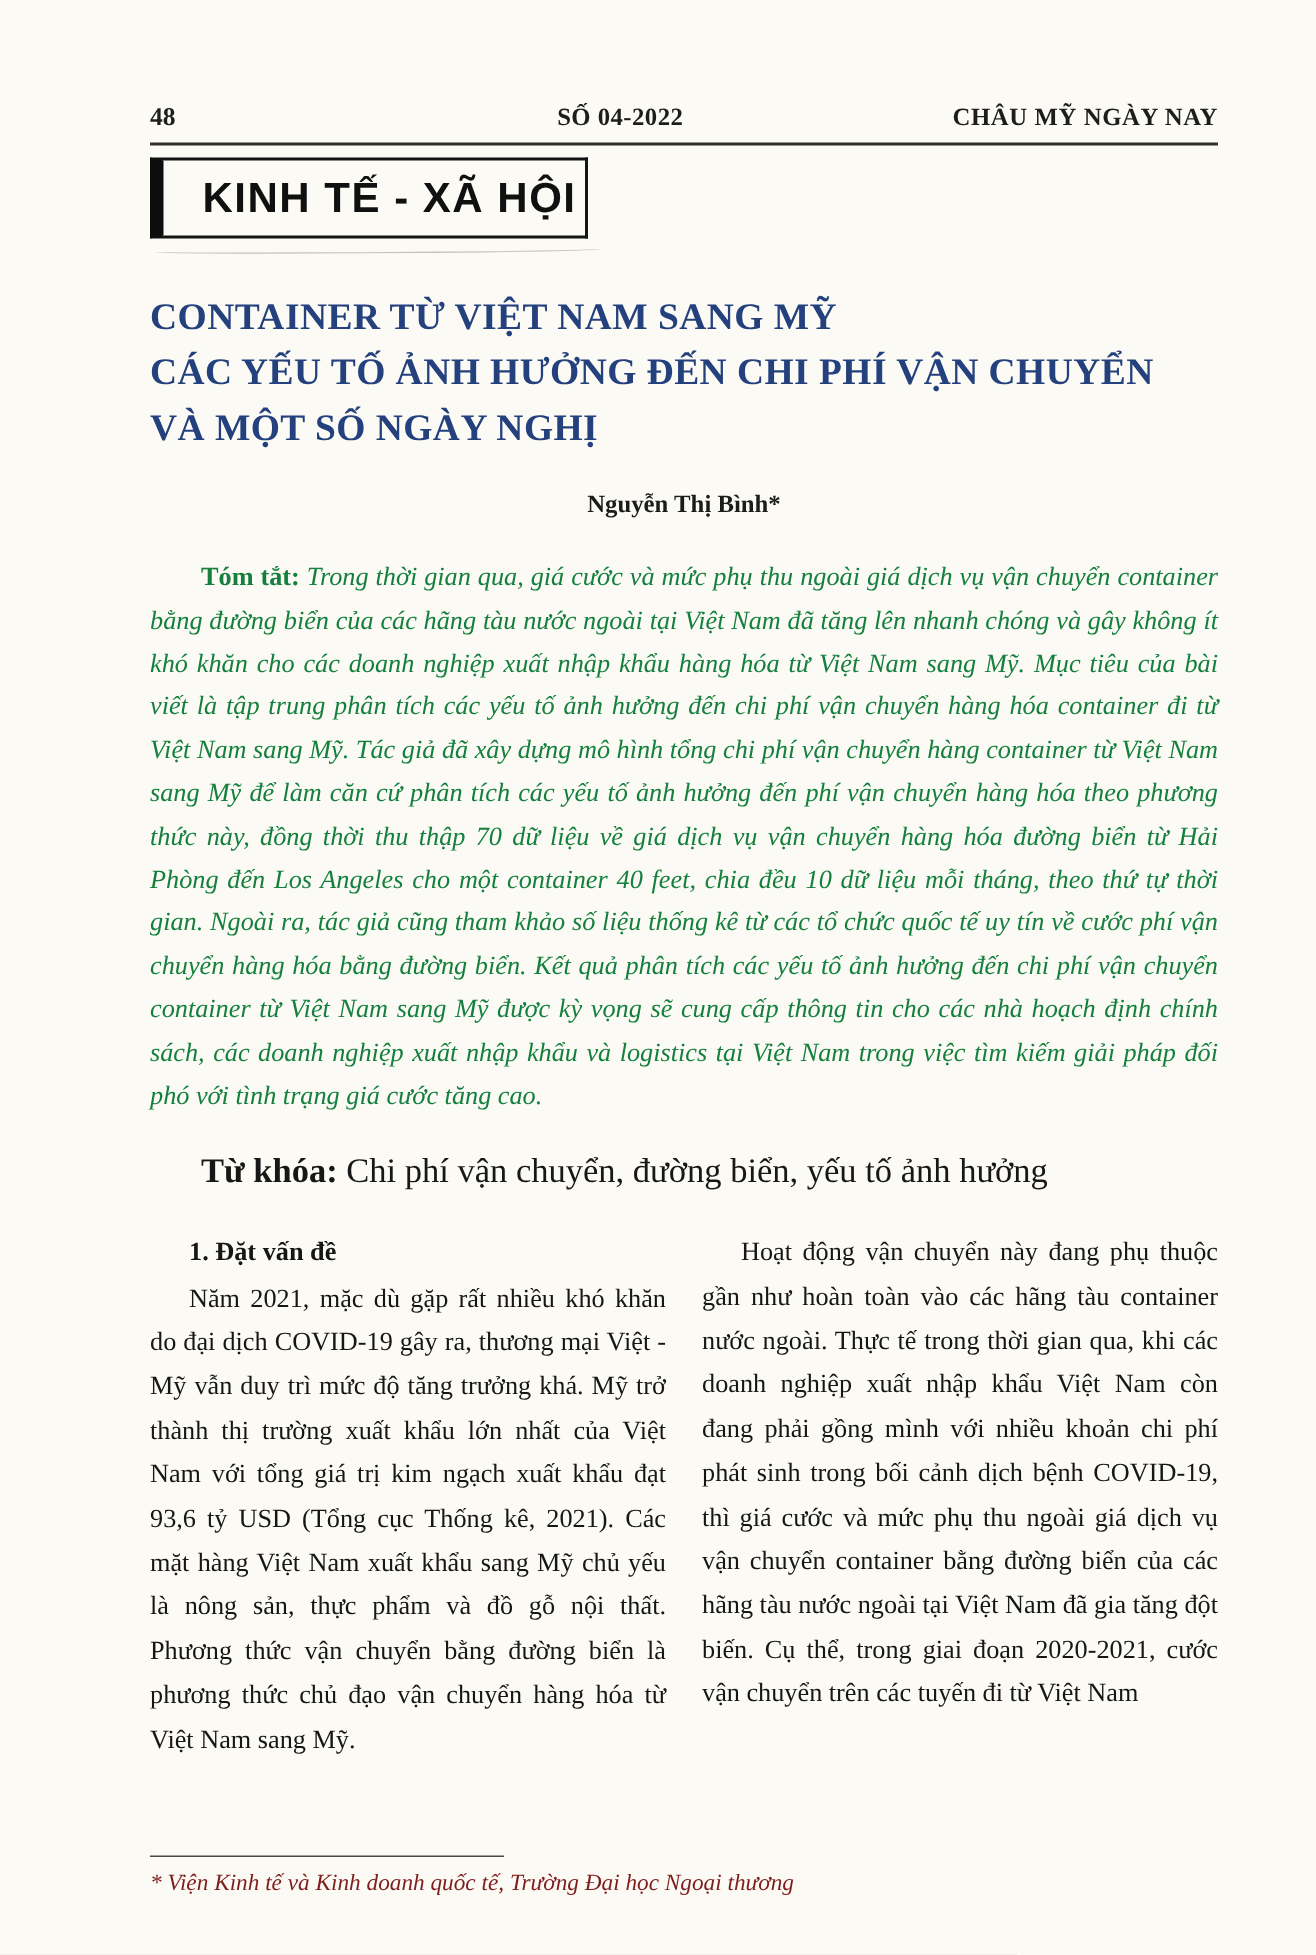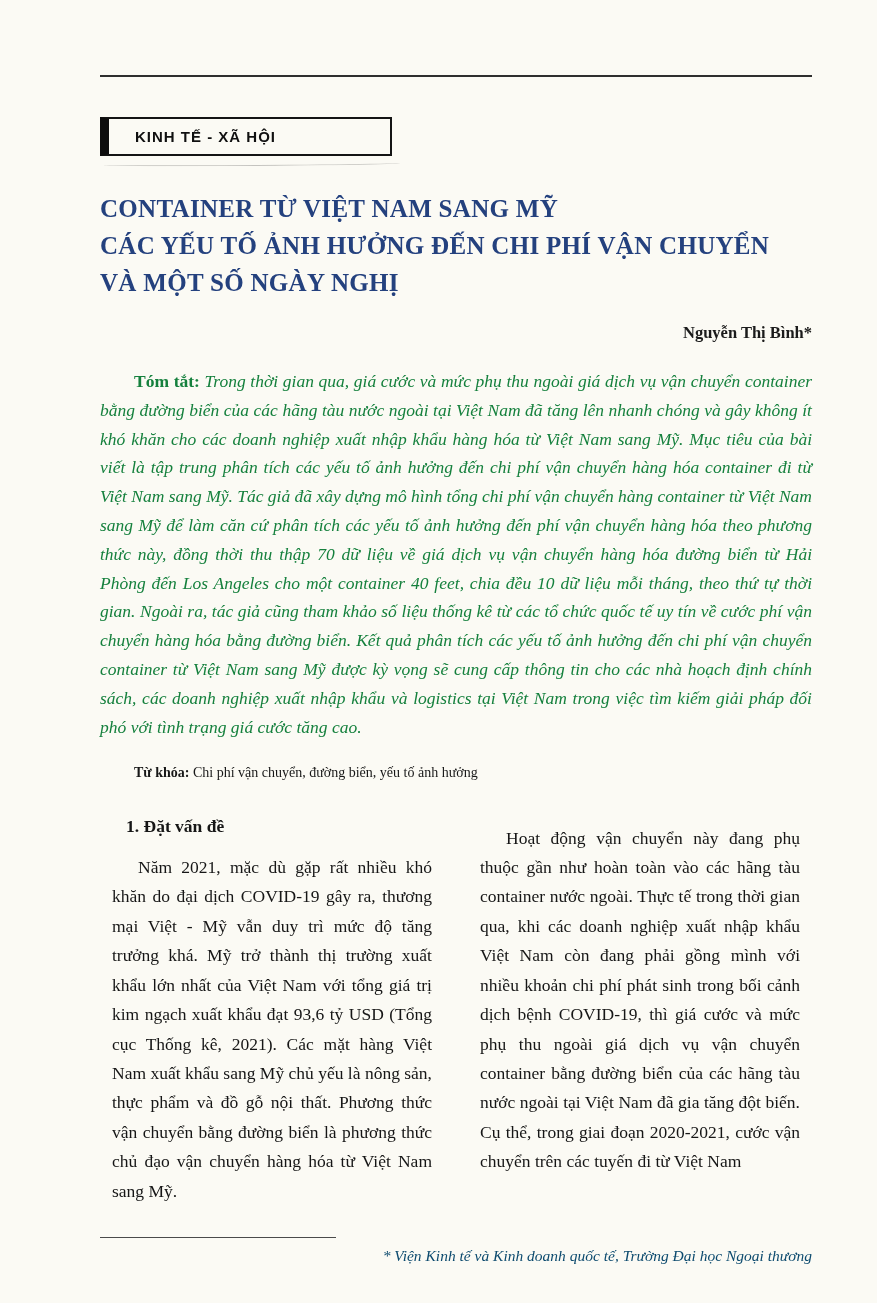--- a/index.html
+++ b/index.html
@@ -34,28 +34,28 @@
   .page-number { width: 140px; font-size: 17px; }
   .issue { flex: 1; text-align: center; letter-spacing: 0.3px; }
   .journal { width: 225px; text-align: right; letter-spacing: 0.4px; }
   .header-rule {
     margin-top: 7px;
     border-top: 2px solid #2e2e2e;
   }
 
   
   .section-box {
-    margin-top: 40px;
+    margin-top: 8px;
     width: 292px;
     border: 2.5px solid #141414;
     border-left: 9px solid #0d0d0d;
     padding: 9px 4px 9px 26px;
     font-family: "Liberation Sans", sans-serif;
     font-weight: bold;
-    font-size: 15px;
+    font-size: 28px;
     letter-spacing: 1px;
     color: #101010;
   }
   .scan-artifact {
     margin-top: 6px;
     margin-left: 4px;
     width: 296px;
     height: 4px;
     border-bottom: 1.5px solid rgba(70,70,70,0.30);
     border-radius: 0 0 60% 40%;
@@ -66,42 +66,42 @@
   .article-title {
     margin-top: 24px;
     color: #24417e;
     font-weight: bold;
     font-size: 25px;
     line-height: 37px;
     letter-spacing: 0.3px;
   }
   .author {
     margin-top: 22px;
-    text-align: right;
+    text-align: center;
     font-weight: bold;
     font-size: 16.5px;
     color: #1b1b1b;
   }
 
   
   .abstract {
     margin-top: 24px;
     font-size: 17.5px;
     line-height: 28.8px;
     text-align: justify;
     text-indent: 34px;
     font-style: italic;
     color: #15803d;
   }
   .abstract .label {
     font-style: normal;
     font-weight: bold;
   }
   .keywords {
-    font-size: 14px;
+    font-size: 23px;
     line-height: 28.8px;
     text-indent: 34px;
     font-style: normal;
   }
   .keywords .label { font-weight: bold; }
 
   
   .columns {
     display: flex;
     gap: 24px;
@@ -110,47 +110,51 @@
     line-height: 29.4px;
     text-align: justify;
     color: #161616;
   }
   .col { flex: 1; min-width: 0; }
   .col-heading {
     font-weight: bold;
     text-indent: 26px;
     margin: 0 0 1px 0;
   }
-  .para { text-indent: 26px; margin: 12px; }
+  .para { text-indent: 26px; margin: 0; }
 
   
   .footnote-block {
     position: absolute;
     left: 100px;
     bottom: 38px;
     width: 712px;
   }
   .footnote-rule {
     width: 236px;
     border-top: 1.6px solid #4a4a4a;
     margin-bottom: 9px;
   }
   .footnote {
     font-style: italic;
     font-size: 15.5px;
-    color: #0c4a6e;
-    text-align: right;
+    color: #7f1d1d;
   }
 </style>
 </head>
 <body>
 
 <div class="page">
   <div class="content">
 
+    <div class="header-row">
+      <span class="page-number">48</span>
+      <span class="issue">SỐ 04-2022</span>
+      <span class="journal">CHÂU MỸ NGÀY NAY</span>
+    </div>
     <div class="header-rule"></div>
 
     <div class="section-box">
       <span>KINH TẾ - XÃ HỘI</span>
     </div>
     <div class="scan-artifact"></div>
 
     <div class="article-title">
       <div>CONTAINER TỪ VIỆT NAM SANG MỸ</div>
       <div>CÁC YẾU TỐ ẢNH HƯỞNG ĐẾN CHI PHÍ VẬN CHUYỂN</div>

